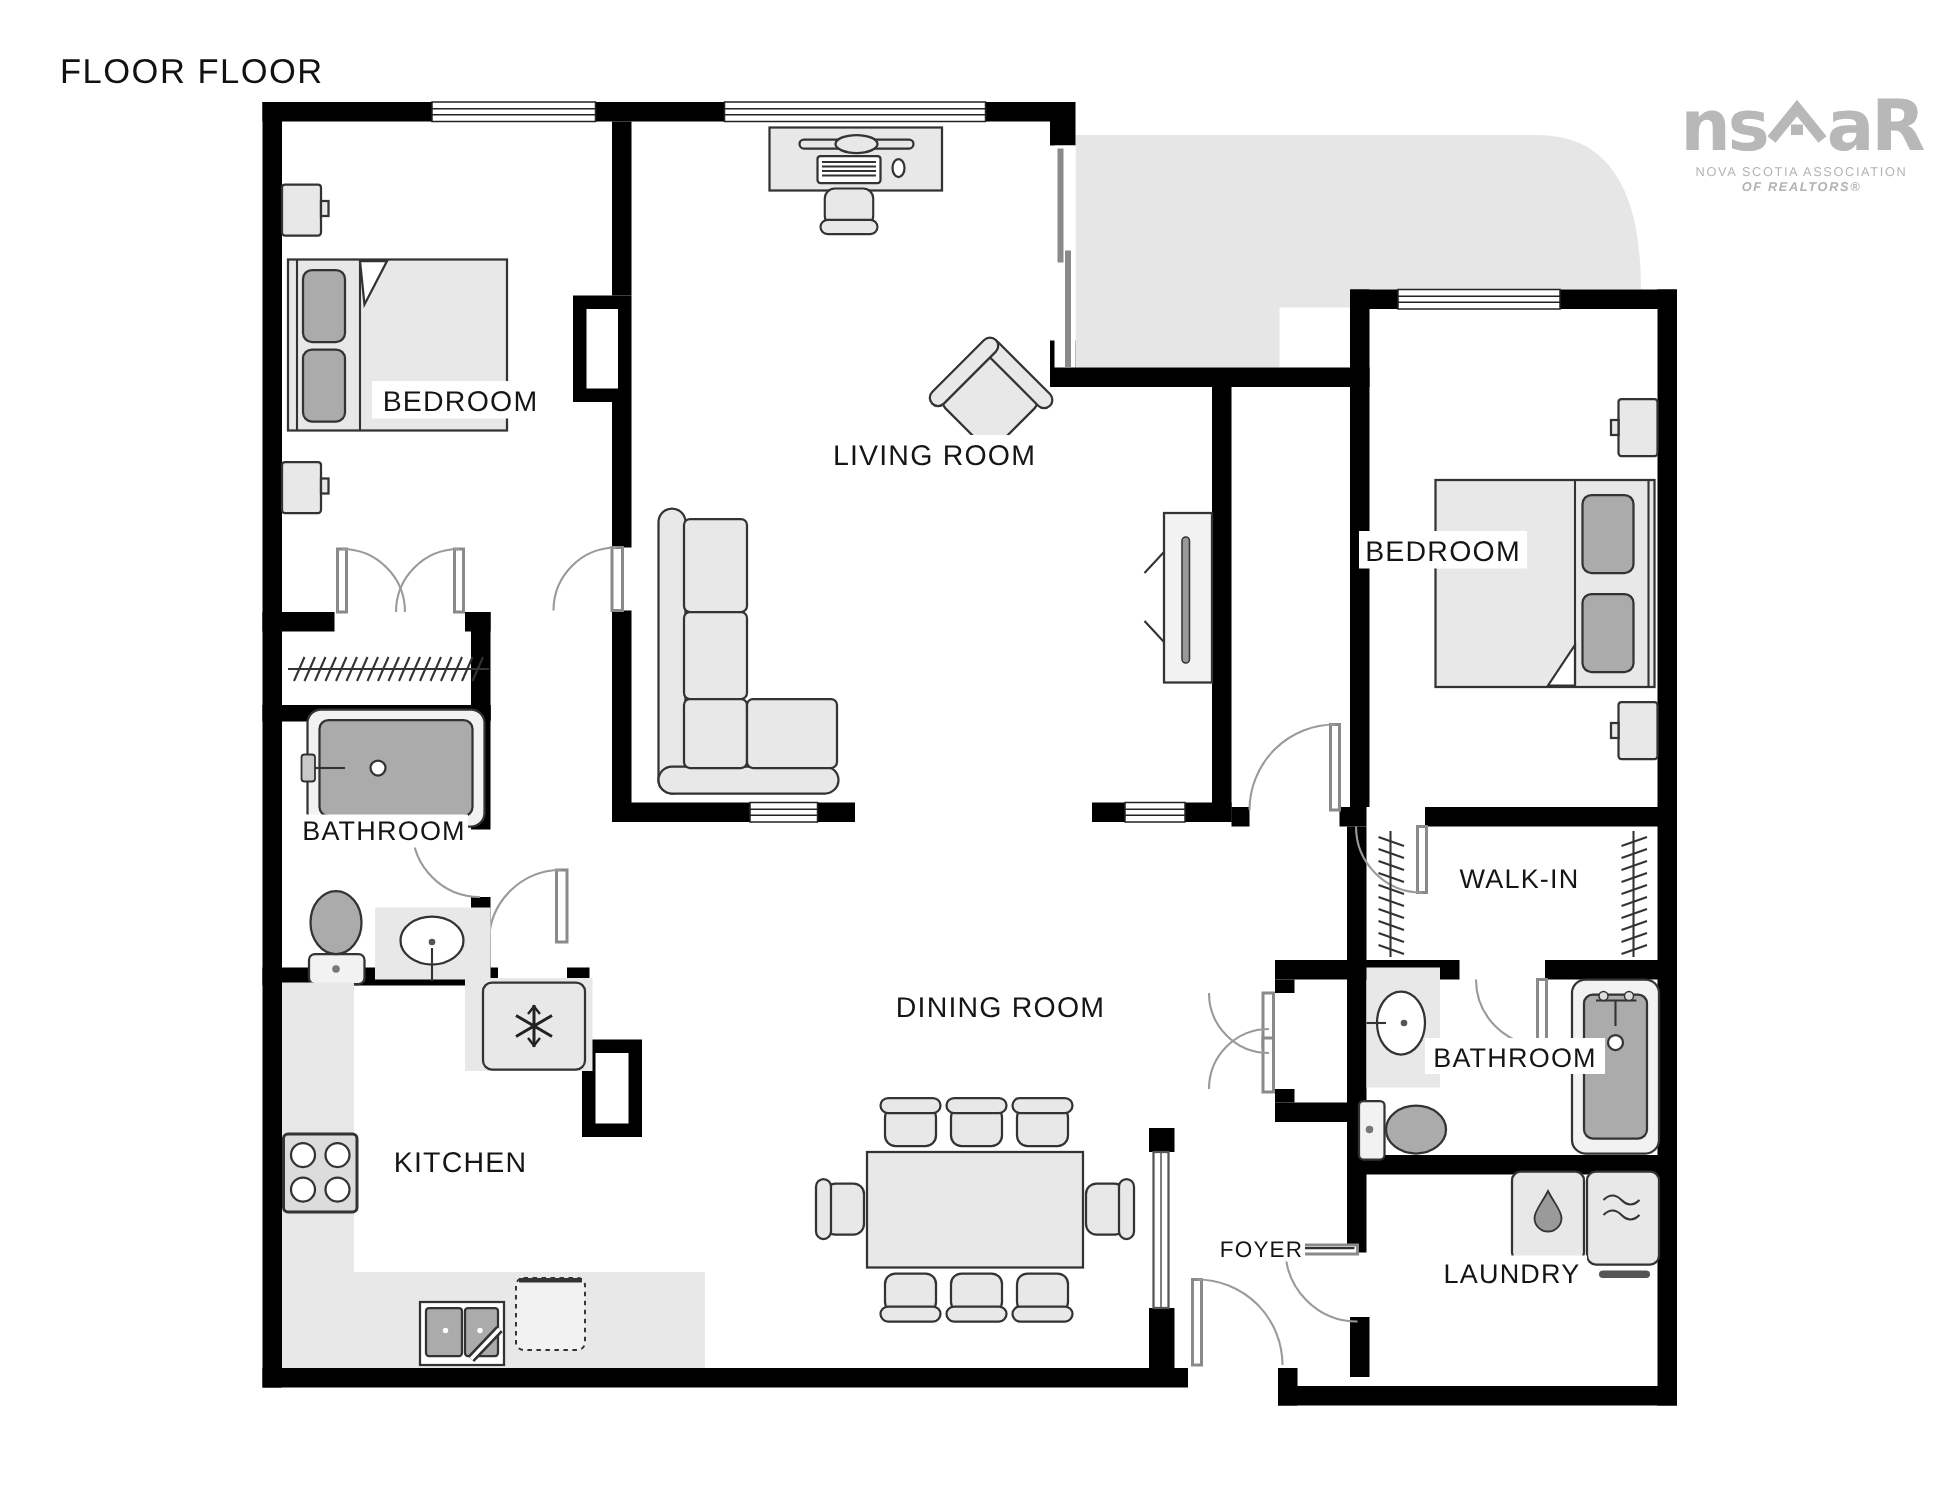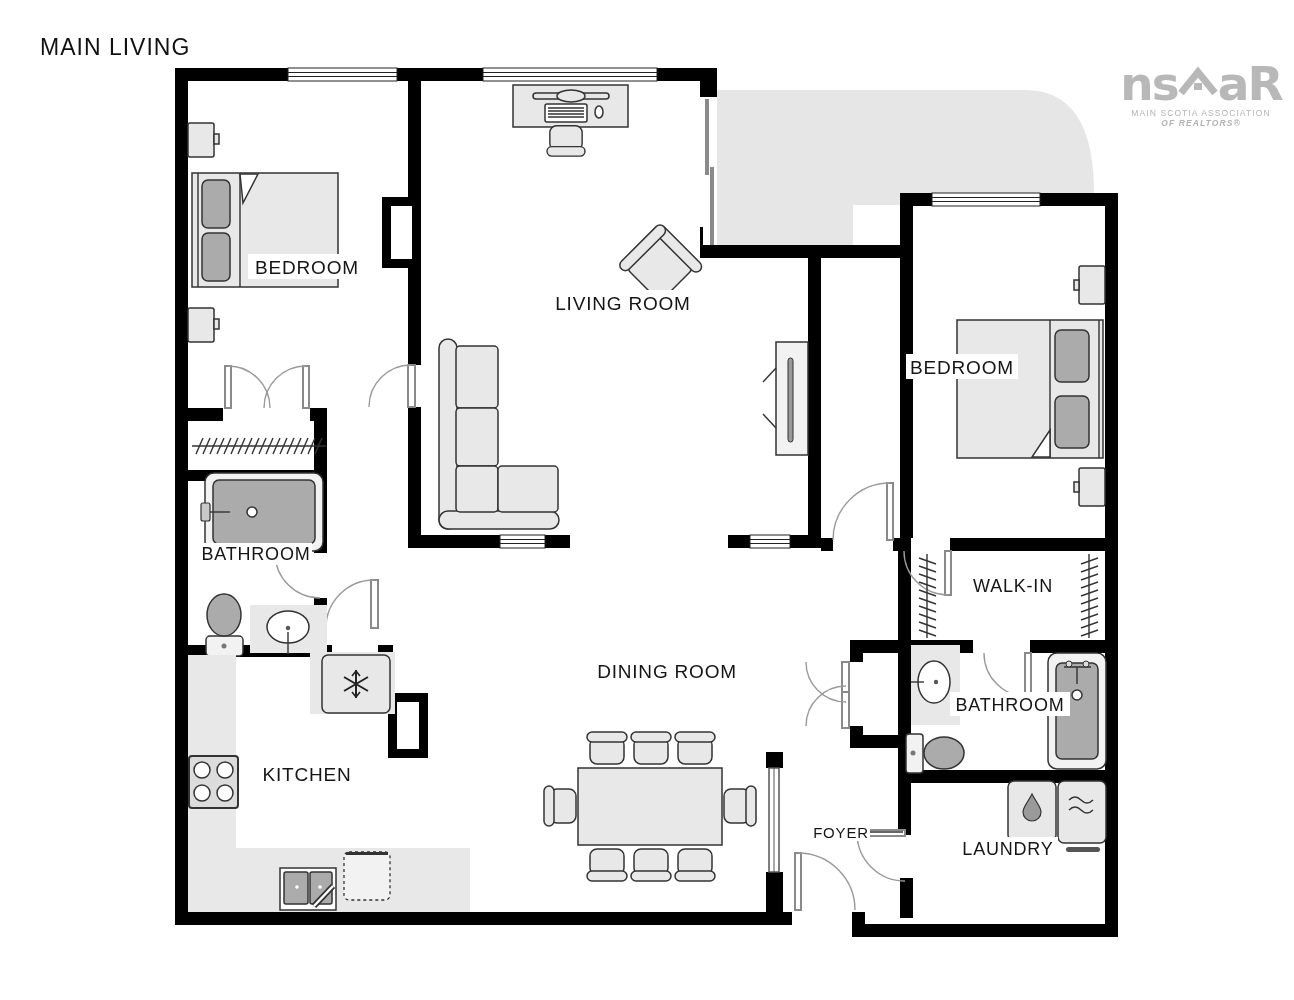--- a/index.html
+++ b/index.html
@@ -27,34 +27,34 @@
   .lbl{font-family:"Liberation Sans",sans-serif;font-size:19px;letter-spacing:0.8px;fill:#151515;text-anchor:middle;}
   .lbl-m{font-size:18px;}
   .lbl-s{font-size:15px;}
   .thin{stroke:#333;stroke-width:1.4;fill:none;}
 </style>
 </head>
 <body>
 
 <div id="stage">
 
-  <div id="plan-title">MAIN LIVING</div>
+  <div id="plan-title">FLOOR FLOOR</div>
 
   <div id="logo">
     <div class="logorow">
       <span class="logotxt">ns</span>
       <span class="houseicon">
         <svg width="42" height="36" viewBox="0 0 42 36">
           <path d="M4 30 L21 9 L38 30" stroke="#b8b8b8" stroke-width="7" fill="none"></path>
           <rect x="17" y="20" width="8" height="7" fill="#b8b8b8"></rect>
         </svg>
       </span>
       <span class="logotxt">aR</span>
     </div>
-    <div class="tag1">MAIN SCOTIA ASSOCIATION</div>
+    <div class="tag1">NOVA SCOTIA ASSOCIATION</div>
     <div class="tag2">OF REALTORS®</div>
   </div>
 
   <svg width="1294" height="1000" viewBox="0 0 1294 1000">
     <defs>
       <g id="chair">
         <rect x="-17" y="-12" width="34" height="26" rx="7" class="furn"></rect>
         <rect x="-20" y="-18" width="40" height="10" rx="5" class="furn"></rect>
       </g>
     </defs>

